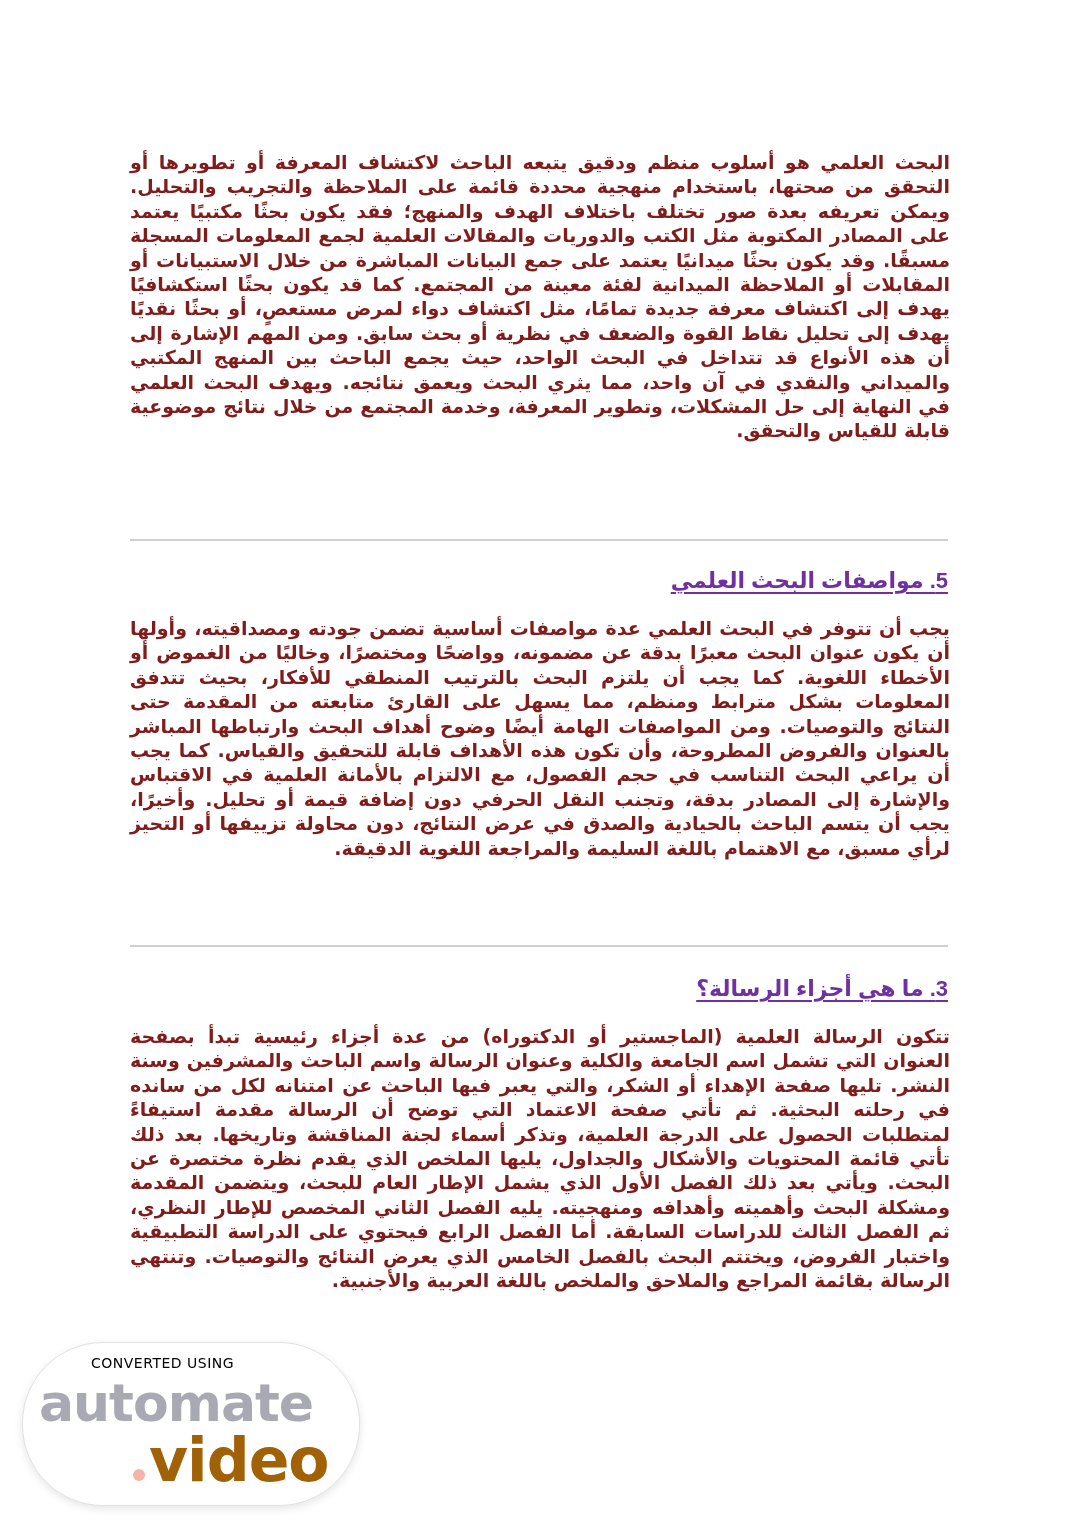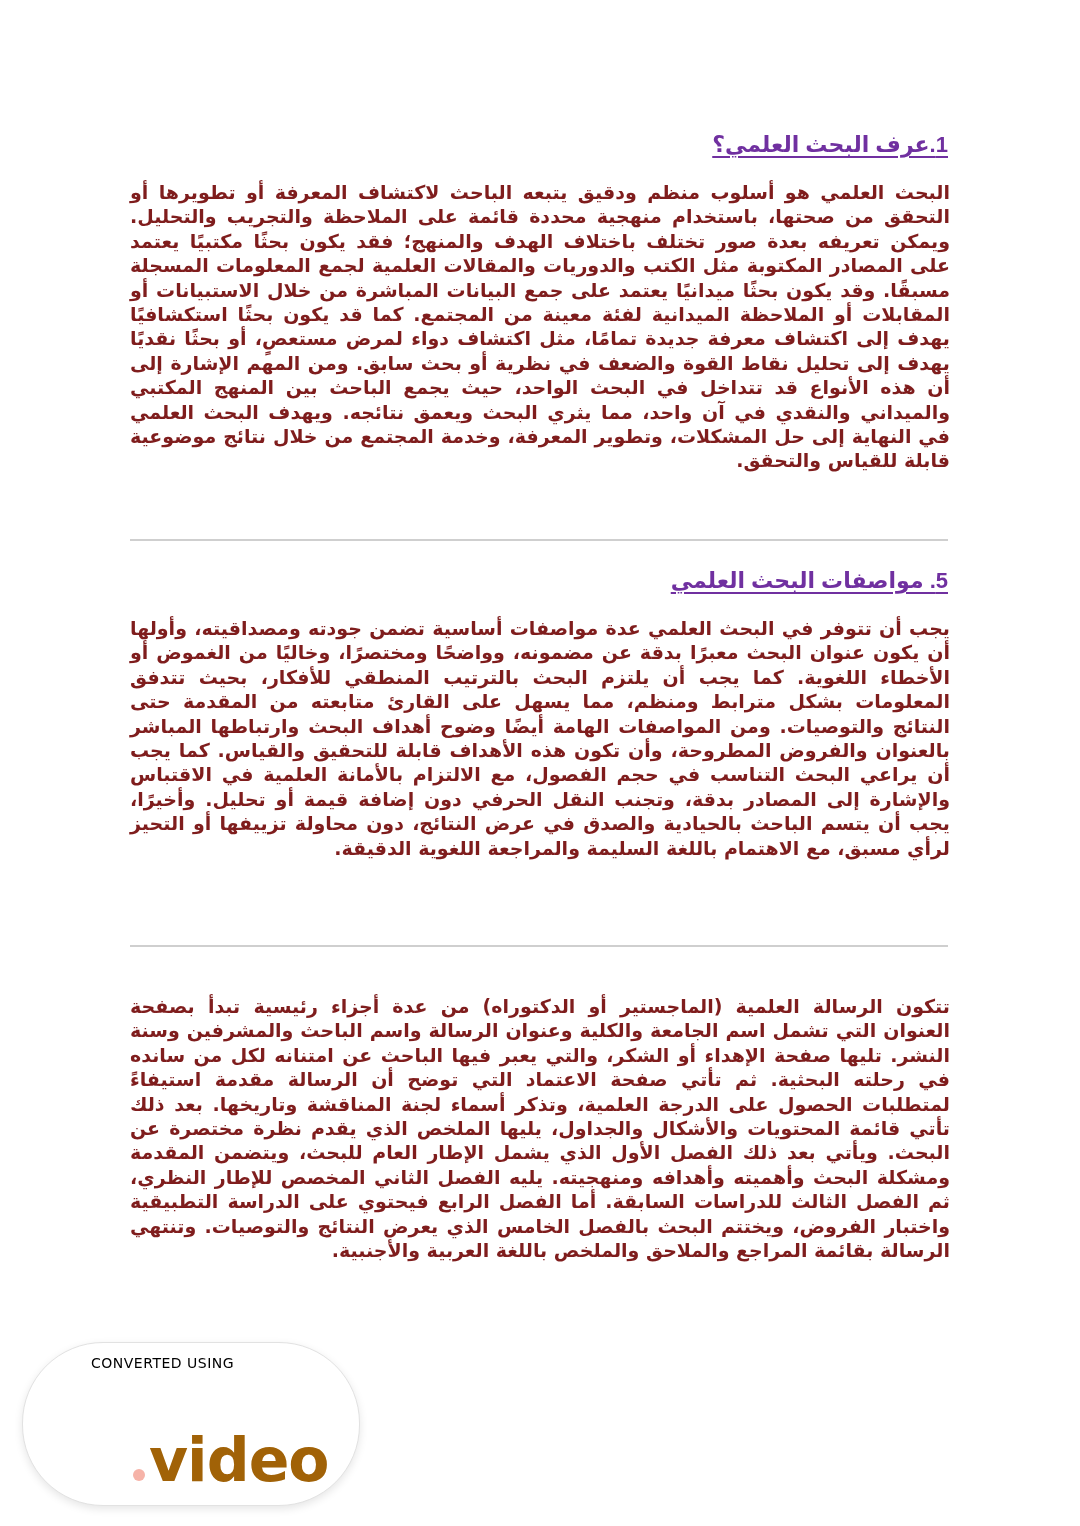--- a/index.html
+++ b/index.html
@@ -110,35 +110,36 @@
       margin-right: 4px;
       vertical-align: baseline;
     }
   </style>
 </head>
 <body>
 
 <div class="page">
 
   <div class="section" style="top:130px;">
-    <h2 class="heading">1.عرف البحث العلمي؟</h2>
     <p class="para" style="margin-top:20px;">البحث العلمي هو أسلوب منظم ودقيق يتبعه الباحث لاكتشاف المعرفة أو تطويرها أو التحقق من صحتها، باستخدام منهجية محددة قائمة على الملاحظة والتجريب والتحليل. ويمكن تعريفه بعدة صور تختلف باختلاف الهدف والمنهج؛ فقد يكون بحثًا مكتبيًا يعتمد على المصادر المكتوبة مثل الكتب والدوريات والمقالات العلمية لجمع المعلومات المسجلة مسبقًا. وقد يكون بحثًا ميدانيًا يعتمد على جمع البيانات المباشرة من خلال الاستبيانات أو المقابلات أو الملاحظة الميدانية لفئة معينة من المجتمع. كما قد يكون بحثًا استكشافيًا يهدف إلى اكتشاف معرفة جديدة تمامًا، مثل اكتشاف دواء لمرض مستعصٍ، أو بحثًا نقديًا يهدف إلى تحليل نقاط القوة والضعف في نظرية أو بحث سابق. ومن المهم الإشارة إلى أن هذه الأنواع قد تتداخل في البحث الواحد، حيث يجمع الباحث بين المنهج المكتبي والميداني والنقدي في آن واحد، مما يثري البحث ويعمق نتائجه. ويهدف البحث العلمي في النهاية إلى حل المشكلات، وتطوير المعرفة، وخدمة المجتمع من خلال نتائج موضوعية قابلة للقياس والتحقق.</p>
   </div>
 
   <div class="sep" style="top:539px;"></div>
 
   <div class="section" style="top:566px;">
     <h2 class="heading">5. مواصفات البحث العلمي</h2>
     <p class="para" style="margin-top:20px;">يجب أن تتوفر في البحث العلمي عدة مواصفات أساسية تضمن جودته ومصداقيته، وأولها أن يكون عنوان البحث معبرًا بدقة عن مضمونه، وواضحًا ومختصرًا، وخاليًا من الغموض أو الأخطاء اللغوية. كما يجب أن يلتزم البحث بالترتيب المنطقي للأفكار، بحيث تتدفق المعلومات بشكل مترابط ومنظم، مما يسهل على القارئ متابعته من المقدمة حتى النتائج والتوصيات. ومن المواصفات الهامة أيضًا وضوح أهداف البحث وارتباطها المباشر بالعنوان والفروض المطروحة، وأن تكون هذه الأهداف قابلة للتحقيق والقياس. كما يجب أن يراعي البحث التناسب في حجم الفصول، مع الالتزام بالأمانة العلمية في الاقتباس والإشارة إلى المصادر بدقة، وتجنب النقل الحرفي دون إضافة قيمة أو تحليل. وأخيرًا، يجب أن يتسم الباحث بالحيادية والصدق في عرض النتائج، دون محاولة تزييفها أو التحيز لرأي مسبق، مع الاهتمام باللغة السليمة والمراجعة اللغوية الدقيقة.</p>
   </div>
 
   <div class="sep" style="top:945px;"></div>
 
   <div class="section" style="top:974px;">
+    <h2 class="heading">3. ما هي أجزاء الرسالة؟</h2>
     <p class="para" style="margin-top:20px;">تتكون الرسالة العلمية (الماجستير أو الدكتوراه) من عدة أجزاء رئيسية تبدأ بصفحة العنوان التي تشمل اسم الجامعة والكلية وعنوان الرسالة واسم الباحث والمشرفين وسنة النشر. تليها صفحة الإهداء أو الشكر، والتي يعبر فيها الباحث عن امتنانه لكل من سانده في رحلته البحثية. ثم تأتي صفحة الاعتماد التي توضح أن الرسالة مقدمة استيفاءً لمتطلبات الحصول على الدرجة العلمية، وتذكر أسماء لجنة المناقشة وتاريخها. بعد ذلك تأتي قائمة المحتويات والأشكال والجداول، يليها الملخص الذي يقدم نظرة مختصرة عن البحث. ويأتي بعد ذلك الفصل الأول الذي يشمل الإطار العام للبحث، ويتضمن المقدمة ومشكلة البحث وأهميته وأهدافه ومنهجيته. يليه الفصل الثاني المخصص للإطار النظري، ثم الفصل الثالث للدراسات السابقة. أما الفصل الرابع فيحتوي على الدراسة التطبيقية واختبار الفروض، ويختتم البحث بالفصل الخامس الذي يعرض النتائج والتوصيات. وتنتهي الرسالة بقائمة المراجع والملاحق والملخص باللغة العربية والأجنبية.</p>
   </div>
 
 </div>
 
 <div class="watermark">
   <div class="wm-top">CONVERTED USING</div>
+  <div class="wm-mid">automate</div>
   <div class="wm-bot"><span class="wm-dot"></span><span>video</span></div>
 </div>
 
 </body></html>

